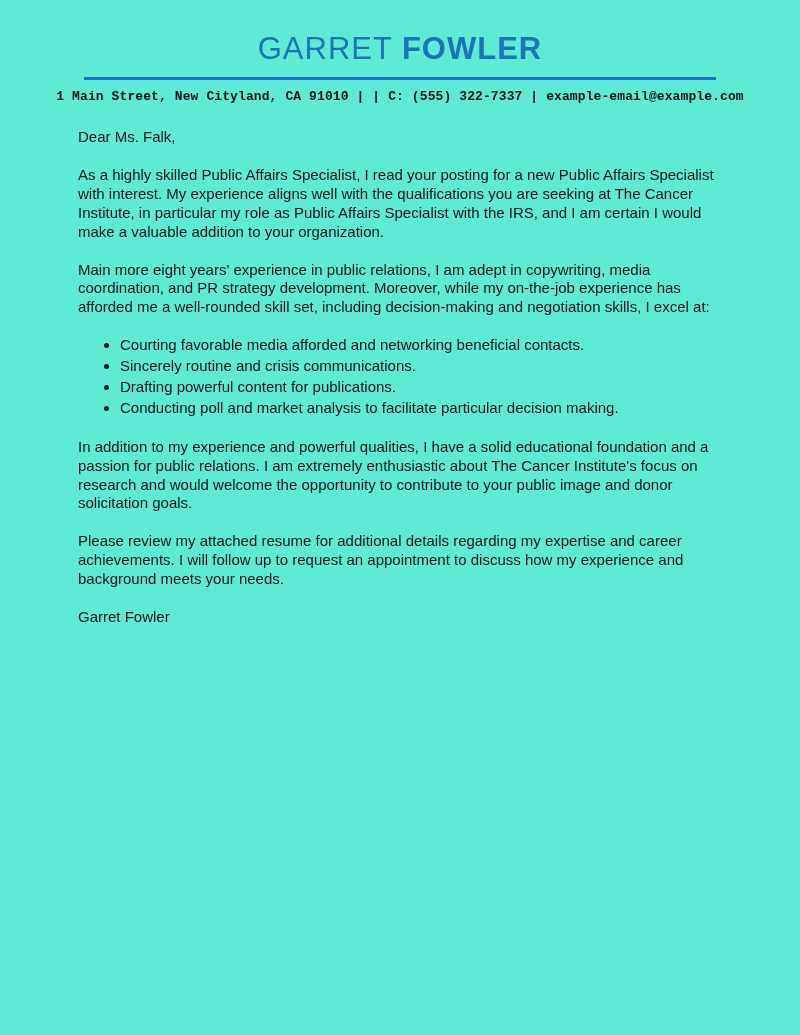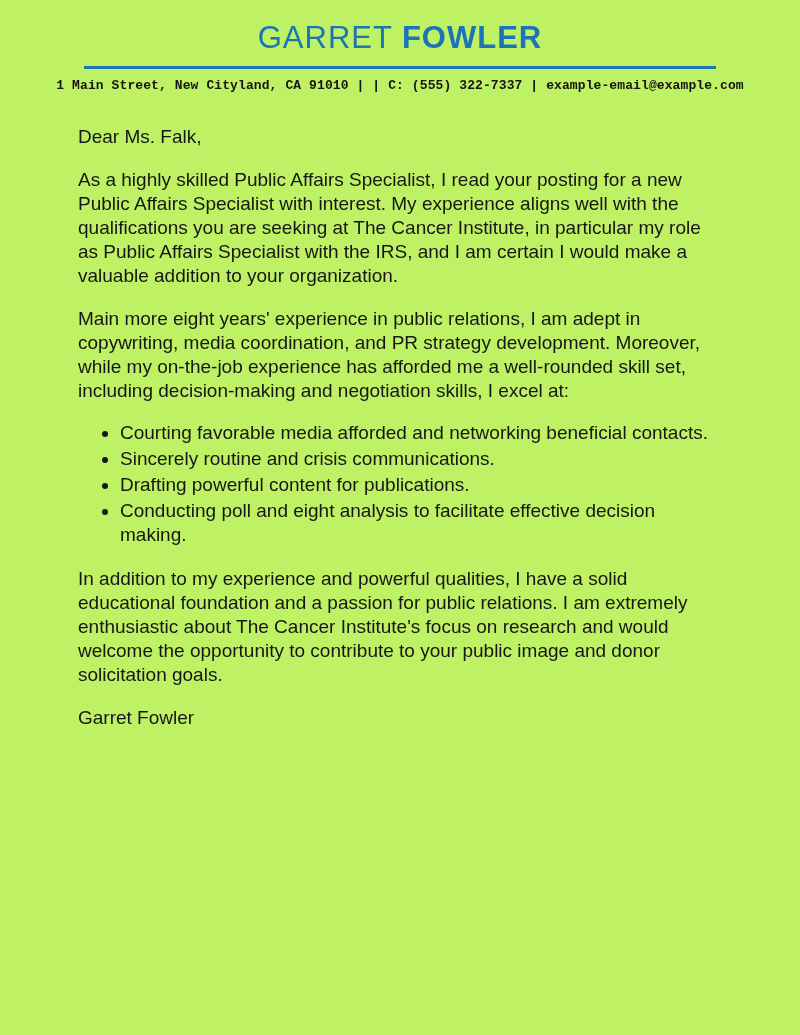--- a/index.html
+++ b/index.html
@@ -12,22 +12,22 @@
     height: 1035px;
     font-family: "Liberation Sans", sans-serif;
     color: #1a1a1a;
     -webkit-font-smoothing: antialiased;
   }
   .page {
     position: relative;
     width: 800px;
     height: 1035px;
     box-sizing: border-box;
-    background: #bef264;
-    padding-top: 21px;
+    background: #5eead4;
+    padding-top: 32px;
     overflow: hidden;
   }
   .header {
     text-align: center;
   }
   .name {
     font-size: 31px;
     letter-spacing: 1px;
     color: var(--accent, #1d73b7);
     line-height: 1.1;
@@ -49,22 +49,22 @@
   .contact {
     text-align: center;
     font-size: 13px;
     font-weight: 700;
     color: #141414;
     letter-spacing: 0.1px;
     font-family: Liberation Mono, monospace;
   }
   .letter-body {
     width: 644px;
-    margin: 32px auto 0 auto;
-    font-size: 19px;
+    margin: 24px auto 0 auto;
+    font-size: 15px;
     line-height: 1.26;
     color: #161616;
   }
   .letter-body p {
     margin: 0 0 19px 0;
   }
   ul.bullet-list {
     list-style: disc outside;
     margin: 0 0 20px 0;
     padding: 0 0 0 42px;
@@ -98,25 +98,26 @@
     <p>Dear Ms. Falk,</p>
 
     <p>As a highly skilled Public Affairs Specialist, I read your posting for a new Public Affairs Specialist with interest. My experience aligns well with the qualifications you are seeking at The Cancer Institute, in particular my role as Public Affairs Specialist with the IRS, and I am certain I would make a valuable addition to your organization.</p>
 
     <p>Main more eight years' experience in public relations, I am adept in copywriting, media coordination, and PR strategy development. Moreover, while my on-the-job experience has afforded me a well-rounded skill set, including decision-making and negotiation skills, I excel at:</p>
 
     <ul class="bullet-list">
       <li>Courting favorable media afforded and networking beneficial contacts.</li>
       <li>Sincerely routine and crisis communications.</li>
       <li>Drafting powerful content for publications.</li>
-      <li>Conducting poll and eight analysis to facilitate effective decision making.</li>
+      <li>Conducting poll and market analysis to facilitate particular decision making.</li>
     </ul>
 
     <p>In addition to my experience and powerful qualities, I have a solid educational foundation and a passion for public relations. I am extremely enthusiastic about The Cancer Institute's focus on research and would welcome the opportunity to contribute to your public image and donor solicitation goals.</p>
 
+    <p>Please review my attached resume for additional details regarding my expertise and career achievements. I will follow up to request an appointment to discuss how my experience and background meets your needs.</p>
 
 
 
     <p class="signature">Garret Fowler</p>
 
   </div>
 
 </div>
 
 </body></html>

